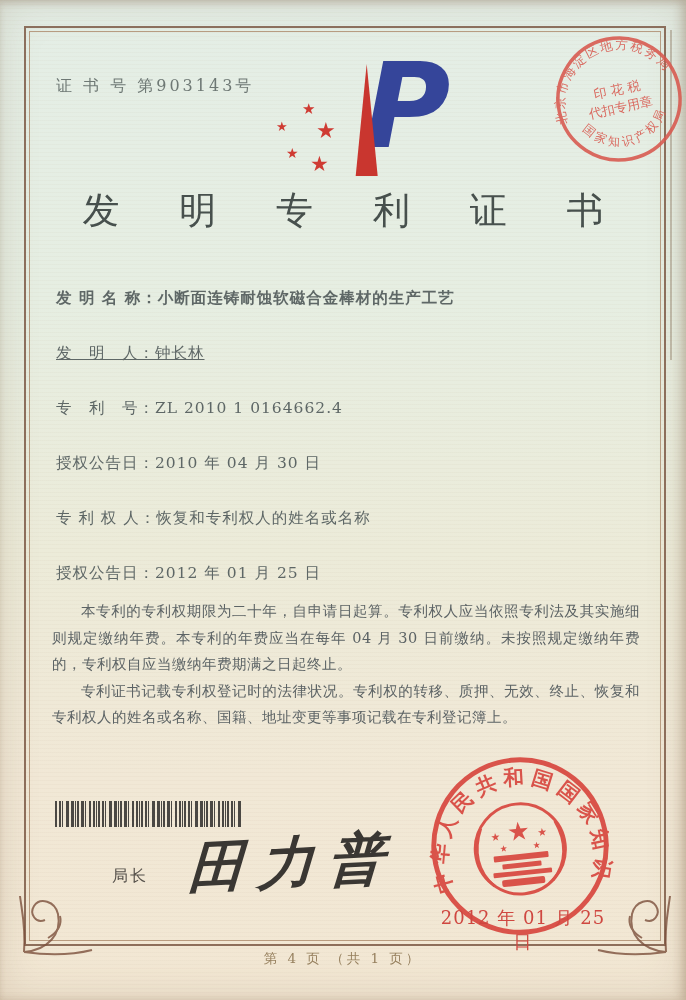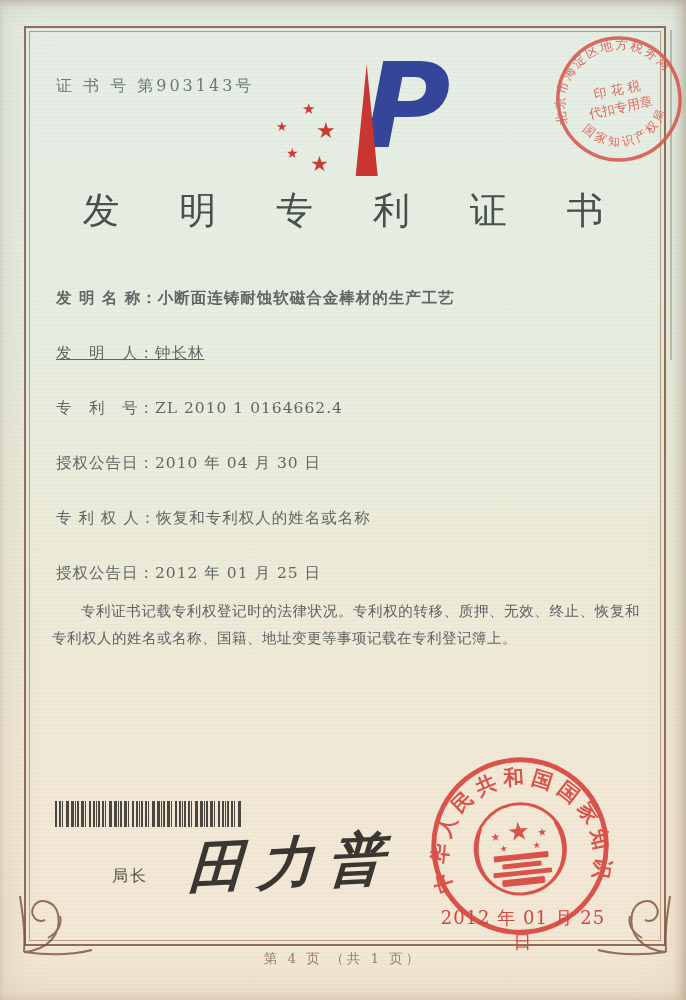--- a/index.html
+++ b/index.html
@@ -122,20 +122,21 @@
 <div class="title">发 明 专 利 证 书</div>
 
 <div class="field" style="top:288px;font-weight:bold;"><span>发 明 名 称：</span><span class="val">小断面连铸耐蚀软磁合金棒材的生产工艺</span></div>
 <div class="field" style="top:343px;text-decoration:underline;"><span>发　明　人：</span><span class="val">钟长林</span></div>
 <div class="field" style="top:398px;"><span>专　利　号：</span><span class="val">ZL 2010 1 0164662.4</span></div>
 <div class="field" style="top:453px;"><span>授权公告日：</span><span class="val">2010 年 04 月 30 日</span></div>
 <div class="field" style="top:508px;"><span>专 利 权 人：</span><span class="val">恢复和专利权人的姓名或名称</span></div>
 <div class="field" style="top:563px;"><span>授权公告日：</span><span class="val">2012 年 01 月 25 日</span></div>
 
 <div class="body-text">
+  <p>本专利的专利权期限为二十年，自申请日起算。专利权人应当依照专利法及其实施细则规定缴纳年费。本专利的年费应当在每年 04 月 30 日前缴纳。未按照规定缴纳年费的，专利权自应当缴纳年费期满之日起终止。</p>
   <p>专利证书记载专利权登记时的法律状况。专利权的转移、质押、无效、终止、恢复和专利权人的姓名或名称、国籍、地址变更等事项记载在专利登记簿上。</p>
 </div>
 
 <div class="barcode" id="barcode"><i style="width:2px"></i><s style="width:2px"></s><i style="width:2px"></i><s style="width:1px"></s><i style="width:1px"></i><s style="width:3px"></s><i style="width:3px"></i><s style="width:2px"></s><i style="width:3px"></i><s style="width:1px"></s><i style="width:1px"></i><s style="width:1px"></s><i style="width:2px"></i><s style="width:2px"></s><i style="width:3px"></i><s style="width:1px"></s><i style="width:1px"></i><s style="width:3px"></s><i style="width:2px"></i><s style="width:2px"></s><i style="width:2px"></i><s style="width:1px"></s><i style="width:1px"></i><s style="width:1px"></s><i style="width:2px"></i><s style="width:2px"></s><i style="width:2px"></i><s style="width:1px"></s><i style="width:1px"></i><s style="width:3px"></s><i style="width:3px"></i><s style="width:2px"></s><i style="width:3px"></i><s style="width:1px"></s><i style="width:1px"></i><s style="width:1px"></s><i style="width:2px"></i><s style="width:2px"></s><i style="width:3px"></i><s style="width:1px"></s><i style="width:1px"></i><s style="width:3px"></s><i style="width:2px"></i><s style="width:2px"></s><i style="width:2px"></i><s style="width:1px"></s><i style="width:1px"></i><s style="width:1px"></s><i style="width:2px"></i><s style="width:2px"></s><i style="width:2px"></i><s style="width:1px"></s><i style="width:1px"></i><s style="width:3px"></s><i style="width:3px"></i><s style="width:2px"></s><i style="width:3px"></i><s style="width:1px"></s><i style="width:1px"></i><s style="width:1px"></s><i style="width:2px"></i><s style="width:2px"></s><i style="width:3px"></i><s style="width:1px"></s><i style="width:1px"></i><s style="width:3px"></s><i style="width:2px"></i><s style="width:2px"></s><i style="width:2px"></i><s style="width:1px"></s><i style="width:1px"></i><s style="width:1px"></s><i style="width:2px"></i><s style="width:2px"></s><i style="width:2px"></i><s style="width:1px"></s><i style="width:1px"></i><s style="width:3px"></s><i style="width:3px"></i><s style="width:2px"></s><i style="width:3px"></i><s style="width:1px"></s><i style="width:1px"></i><s style="width:1px"></s><i style="width:2px"></i><s style="width:2px"></s><i style="width:3px"></i><s style="width:1px"></s><i style="width:1px"></i><s style="width:3px"></s><i style="width:2px"></i><s style="width:2px"></s><i style="width:2px"></i><s style="width:1px"></s><i style="width:1px"></i><s style="width:1px"></s><i style="width:2px"></i><s style="width:2px"></s><i style="width:2px"></i><s style="width:1px"></s><i style="width:1px"></i><s style="width:3px"></s><i style="width:3px"></i><s style="width:2px"></s></div>
 
 <div class="sig-title">局长</div>
 <div class="sig-name">田力普</div>
 
 <svg class="official-seal" viewBox="0 0 200 200">
   <g transform="rotate(-6 100 100)" fill="#d8473f">

